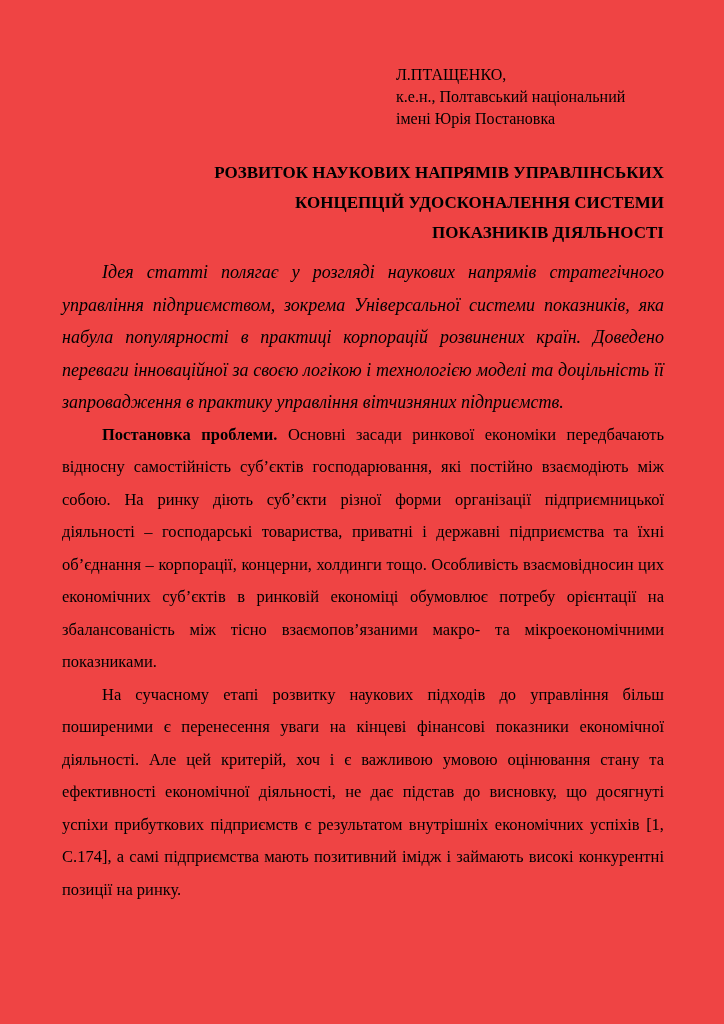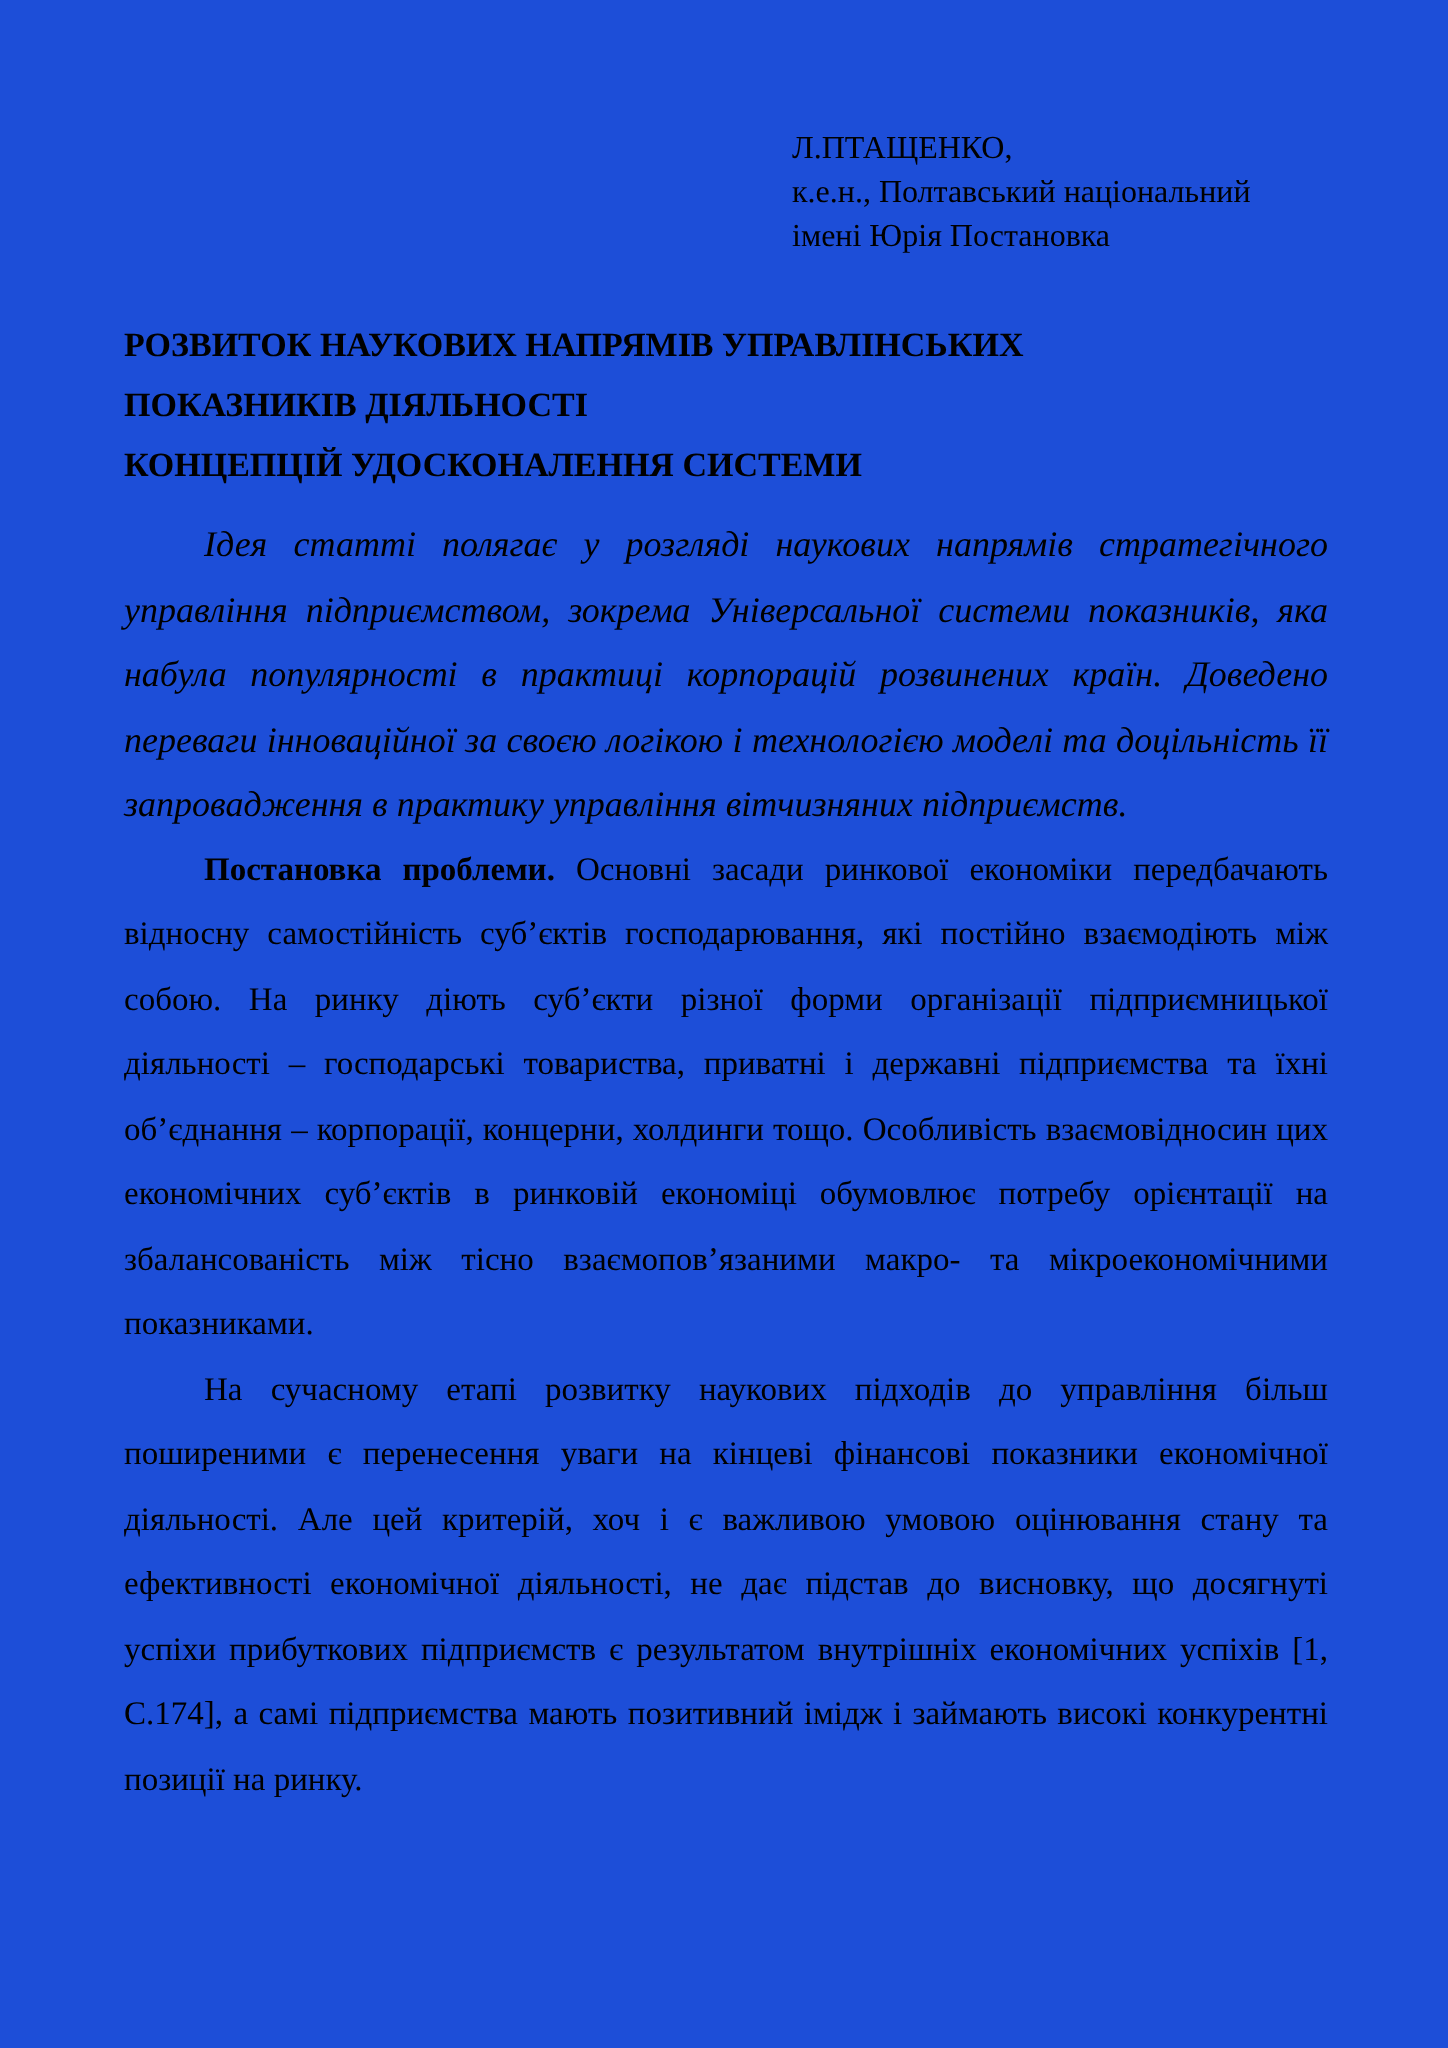--- a/index.html
+++ b/index.html
@@ -4,38 +4,38 @@
 <style>
   html, body {
     margin: 0;
     padding: 0;
     background: #ffffff;
   }
   .page {
     position: relative;
     width: 724px;
     height: 1024px;
-    background: #1d4ed8;
+    background: #ef4444;
     box-sizing: border-box;
     padding: 64px 60px 30px 62px;
     font-family: "Liberation Serif", serif;
     color: #000000;
     overflow: hidden;
   }
   .author-block {
     margin-left: 334px;
     font-size: 16px;
     line-height: 22px;
     text-align: left;
   }
   .title-block {
     margin: 28px 0 8px 0;
     font-size: 17px;
     font-weight: bold;
-    text-align: left;
+    text-align: right;
     line-height: 30px;
   }
   .abstract {
     margin: 6px 0 0 0;
     font-style: italic;
     font-size: 18px;
     line-height: 32.5px;
     text-align: justify;
     text-indent: 40px;
   }
@@ -57,22 +57,22 @@
 <div class="page">
 
   <div class="author-block">
     <div>Л.ПТАЩЕНКО,</div>
     <div>к.е.н., Полтавський національний</div>
     <div>імені Юрія Постановка</div>
   </div>
 
   <div class="title-block">
     <div>РОЗВИТОК НАУКОВИХ НАПРЯМІВ УПРАВЛІНСЬКИХ</div>
+    <div>КОНЦЕПЦІЙ УДОСКОНАЛЕННЯ СИСТЕМИ</div>
     <div>ПОКАЗНИКІВ ДІЯЛЬНОСТІ</div>
-    <div>КОНЦЕПЦІЙ УДОСКОНАЛЕННЯ СИСТЕМИ</div>
   </div>
 
   <p class="abstract">Ідея статті полягає у розгляді наукових напрямів стратегічного управління підприємством, зокрема Універсальної системи показників, яка набула популярності в практиці корпорацій розвинених країн.  Доведено переваги інноваційної за своєю логікою і технологією моделі та доцільність її запровадження в практику управління вітчизняних підприємств.</p>
 
   <p class="body-para"><span class="lead">Постановка проблеми.</span> <span>Основні засади ринкової економіки передбачають відносну самостійність суб’єктів господарювання, які постійно взаємодіють між собою. На ринку діють суб’єкти різної форми організації підприємницької діяльності – господарські товариства, приватні і державні підприємства та їхні об’єднання – корпорації, концерни, холдинги тощо. Особливість взаємовідносин цих економічних суб’єктів в ринковій економіці обумовлює потребу орієнтації на збалансованість між тісно взаємопов’язаними макро- та мікроекономічними показниками.</span></p>
 
   <p class="body-para">На сучасному етапі розвитку наукових підходів до управління більш поширеними є перенесення уваги на кінцеві фінансові показники економічної діяльності. Але цей критерій, хоч і є важливою умовою оцінювання стану та ефективності економічної діяльності, не дає підстав до висновку, що досягнуті успіхи прибуткових підприємств є результатом внутрішніх економічних успіхів [1, С.174], а самі підприємства мають позитивний імідж і займають високі конкурентні позиції на ринку.</p>
 
 
 </div>

